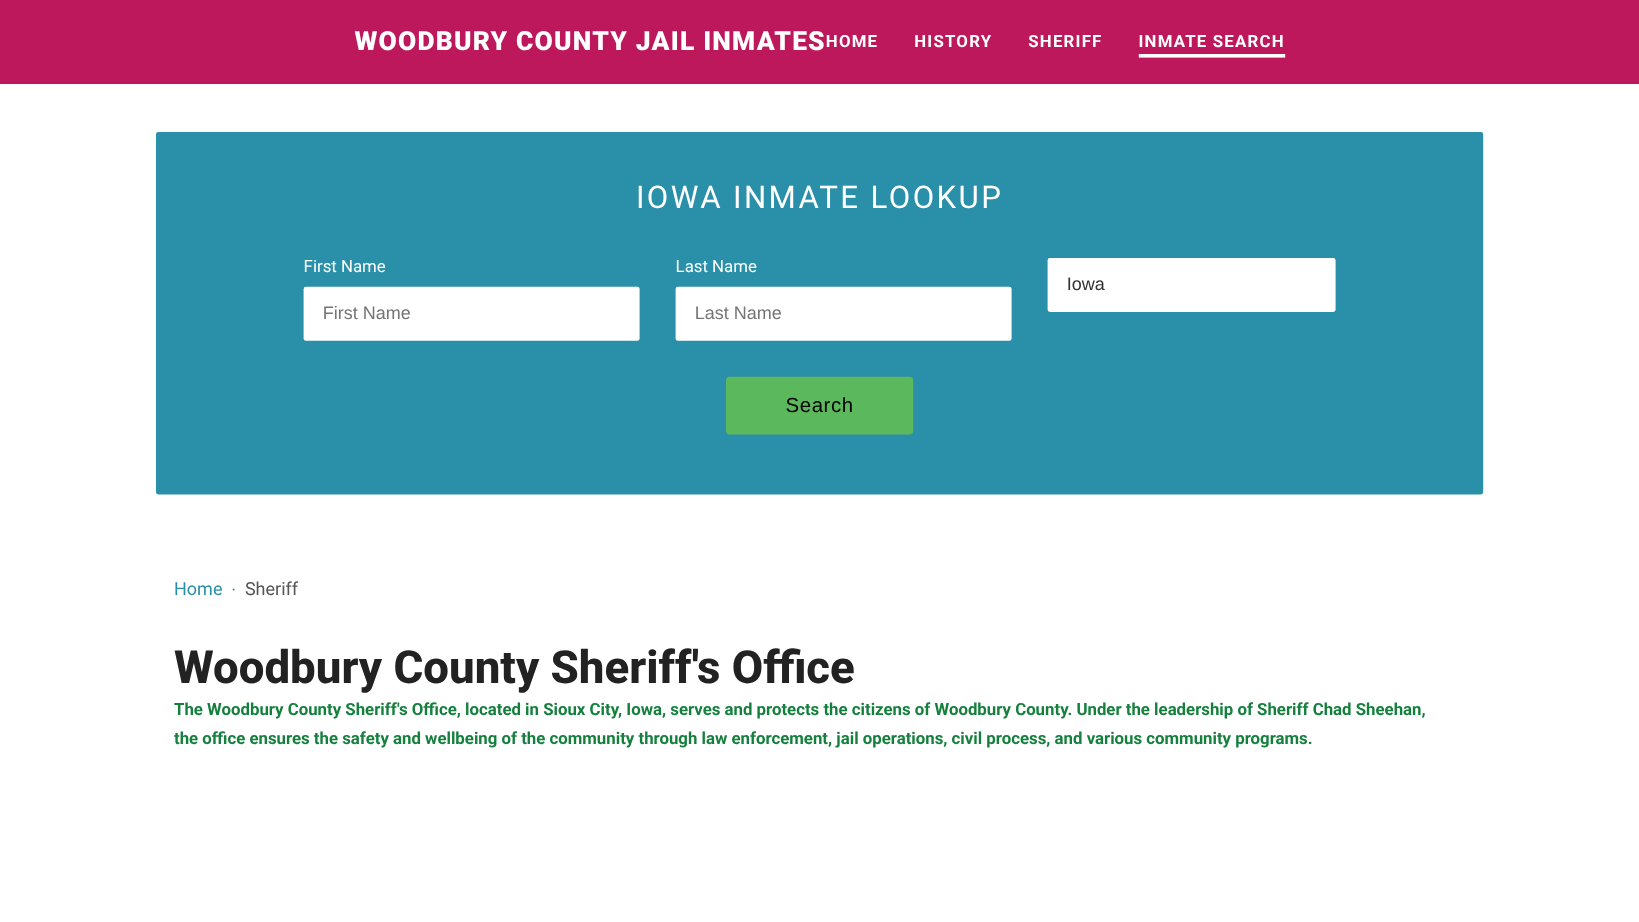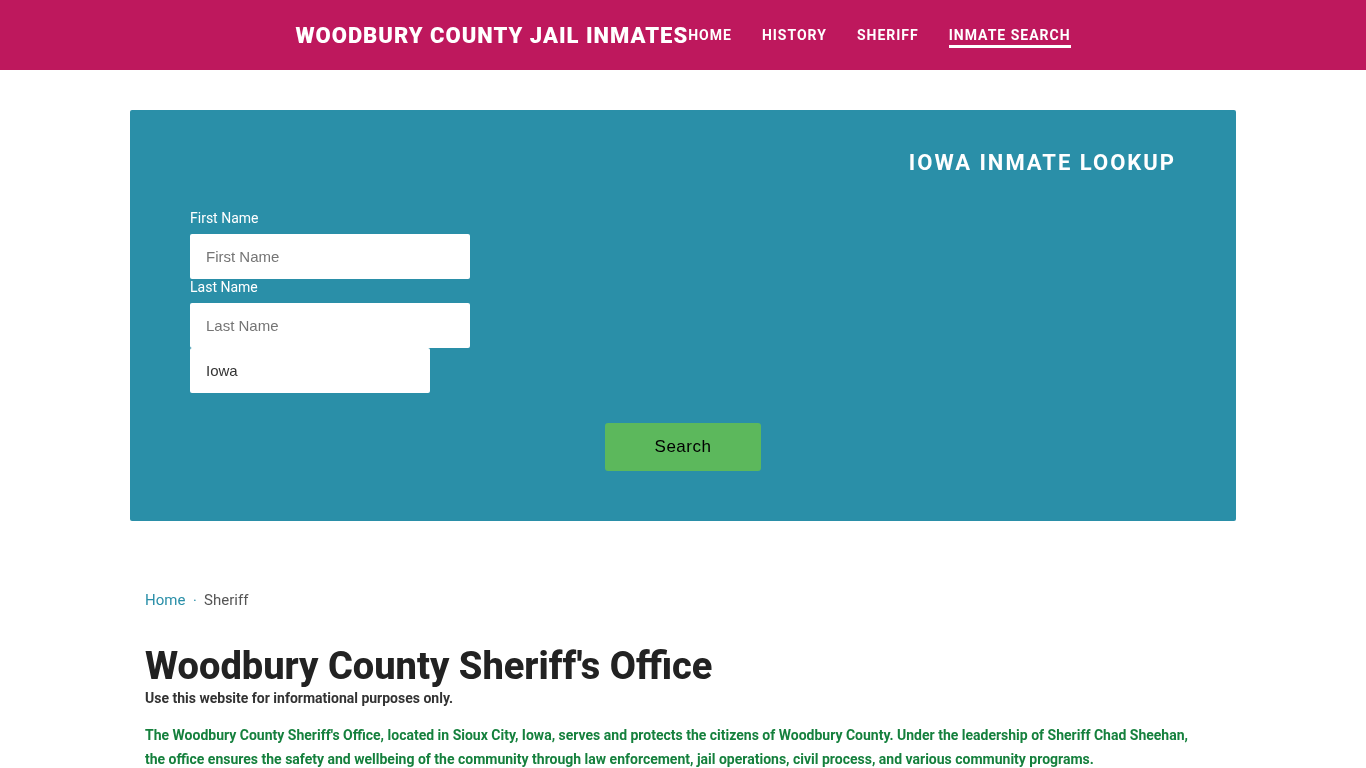--- a/index.html
+++ b/index.html
@@ -59,33 +59,33 @@
     
     .search-section {
       background: #2a8fa8;
       padding: 40px 60px 50px;
       margin: 40px 130px;
       border-radius: 2px;
     }
 
     .search-title {
       color: #fff;
-      font-size: 22px;
-      font-weight: 700;
+      font-size: 26px;
+      font-weight: 400;
       letter-spacing: 2px;
-      text-align: right;
+      text-align: center;
       margin-bottom: 35px;
       text-transform: uppercase;
     }
 
     .search-fields {
       display: flex;
+      gap: 30px;
       justify-content: center;
       margin-bottom: 30px;
-      flex-direction: column;
     }
 
     .field-group {
       display: flex;
       flex-direction: column;
       gap: 8px;
     }
 
     .field-label {
       color: #fff;
@@ -219,15 +219,14 @@
 </section>
 
 <nav class="breadcrumb">
   <a class="breadcrumb-home">Home</a>
   <span class="breadcrumb-separator">•</span>
   <span class="breadcrumb-current">Sheriff</span>
 </nav>
 
 <main class="content">
   <h1 class="page-title">Woodbury County Sheriff's Office</h1>
-  <p class="disclaimer">Use this website for informational purposes only.</p>
   <p class="description">The Woodbury County Sheriff's Office, located in Sioux City, Iowa, serves and protects the citizens of Woodbury County. Under the leadership of Sheriff Chad Sheehan, the office ensures the safety and wellbeing of the community through law enforcement, jail operations, civil process, and various community programs.</p>
 </main>
 
 </body></html>

